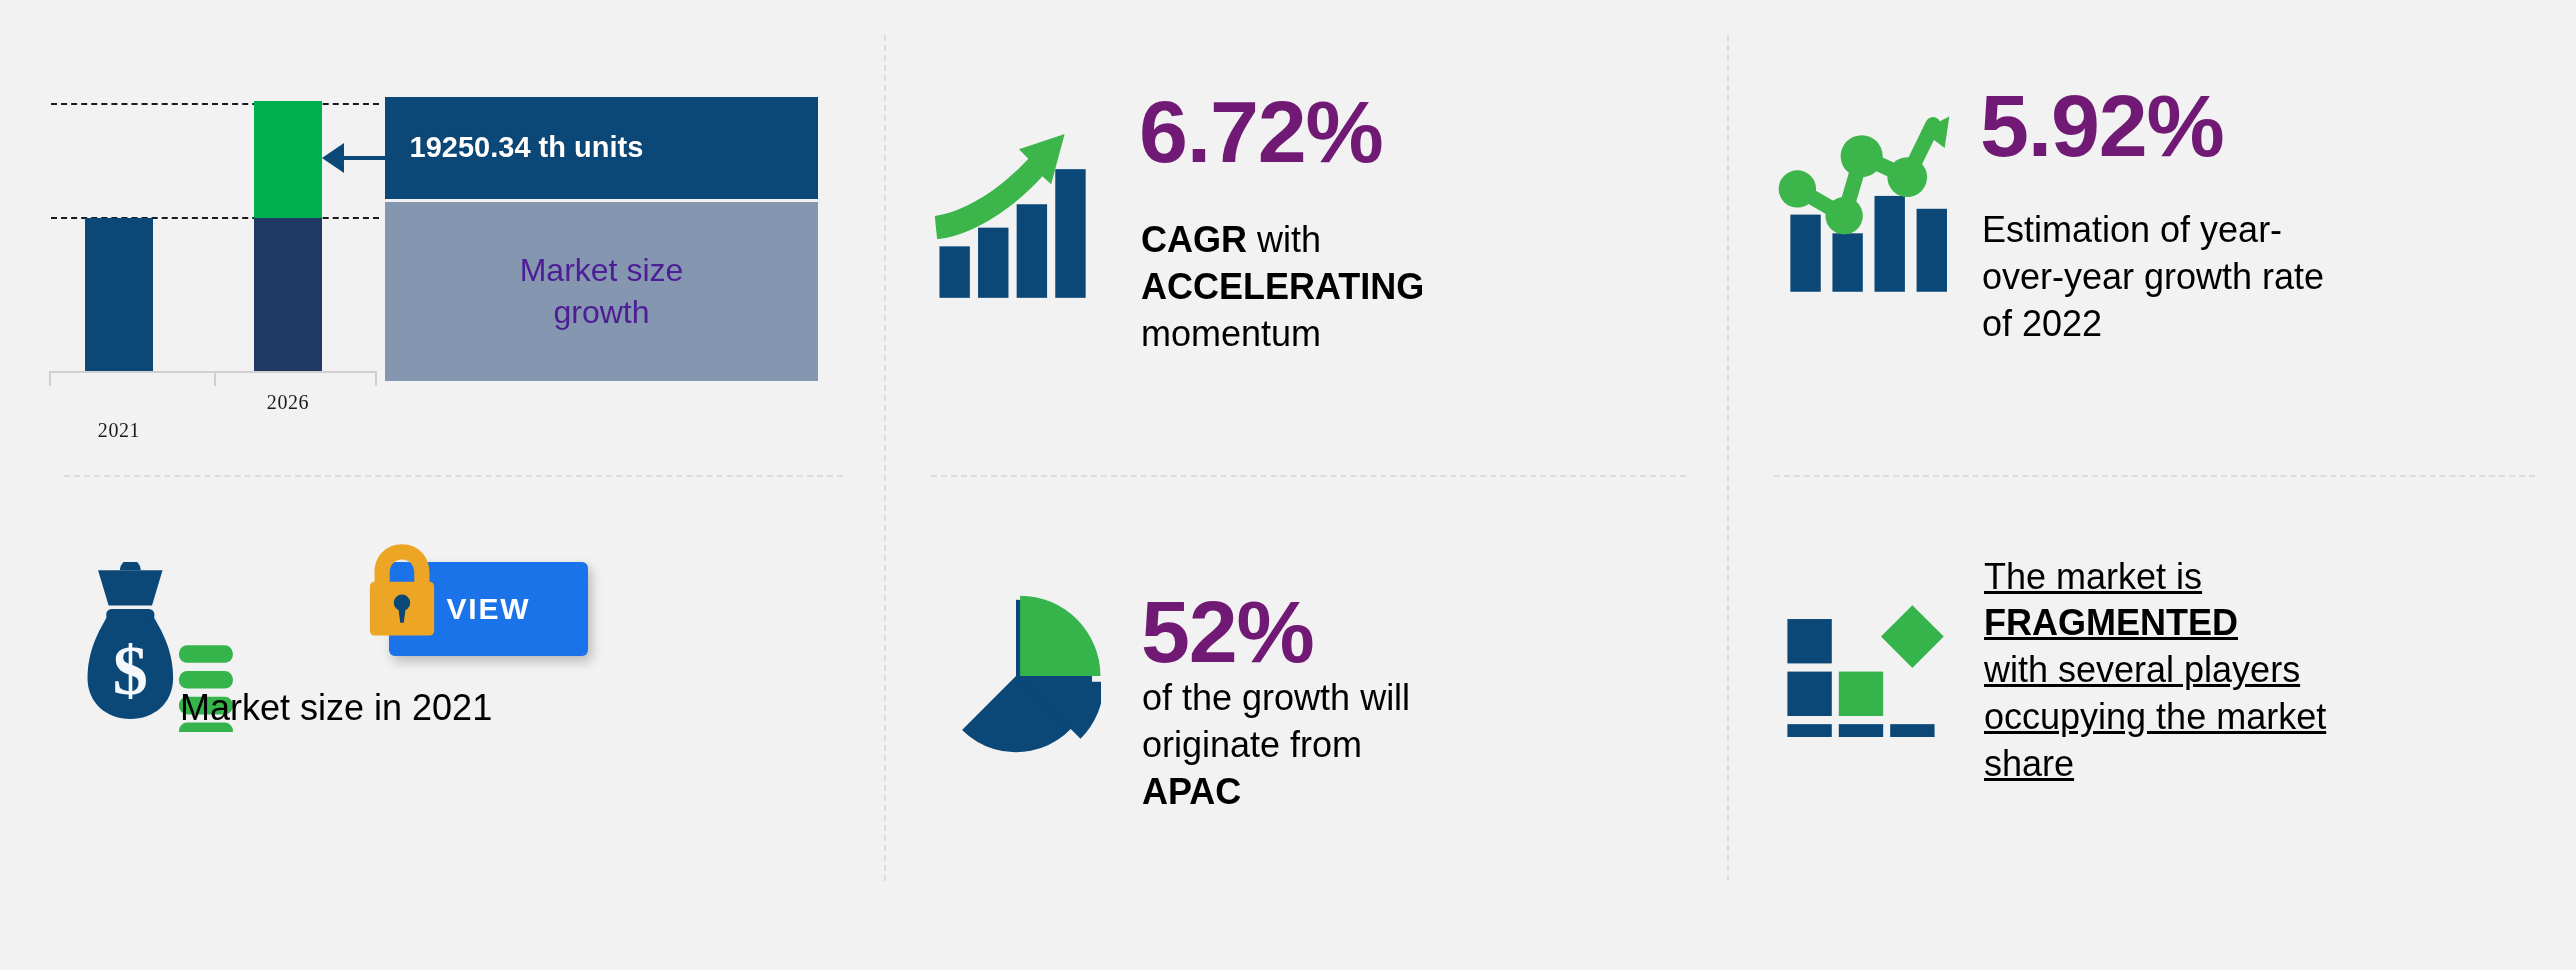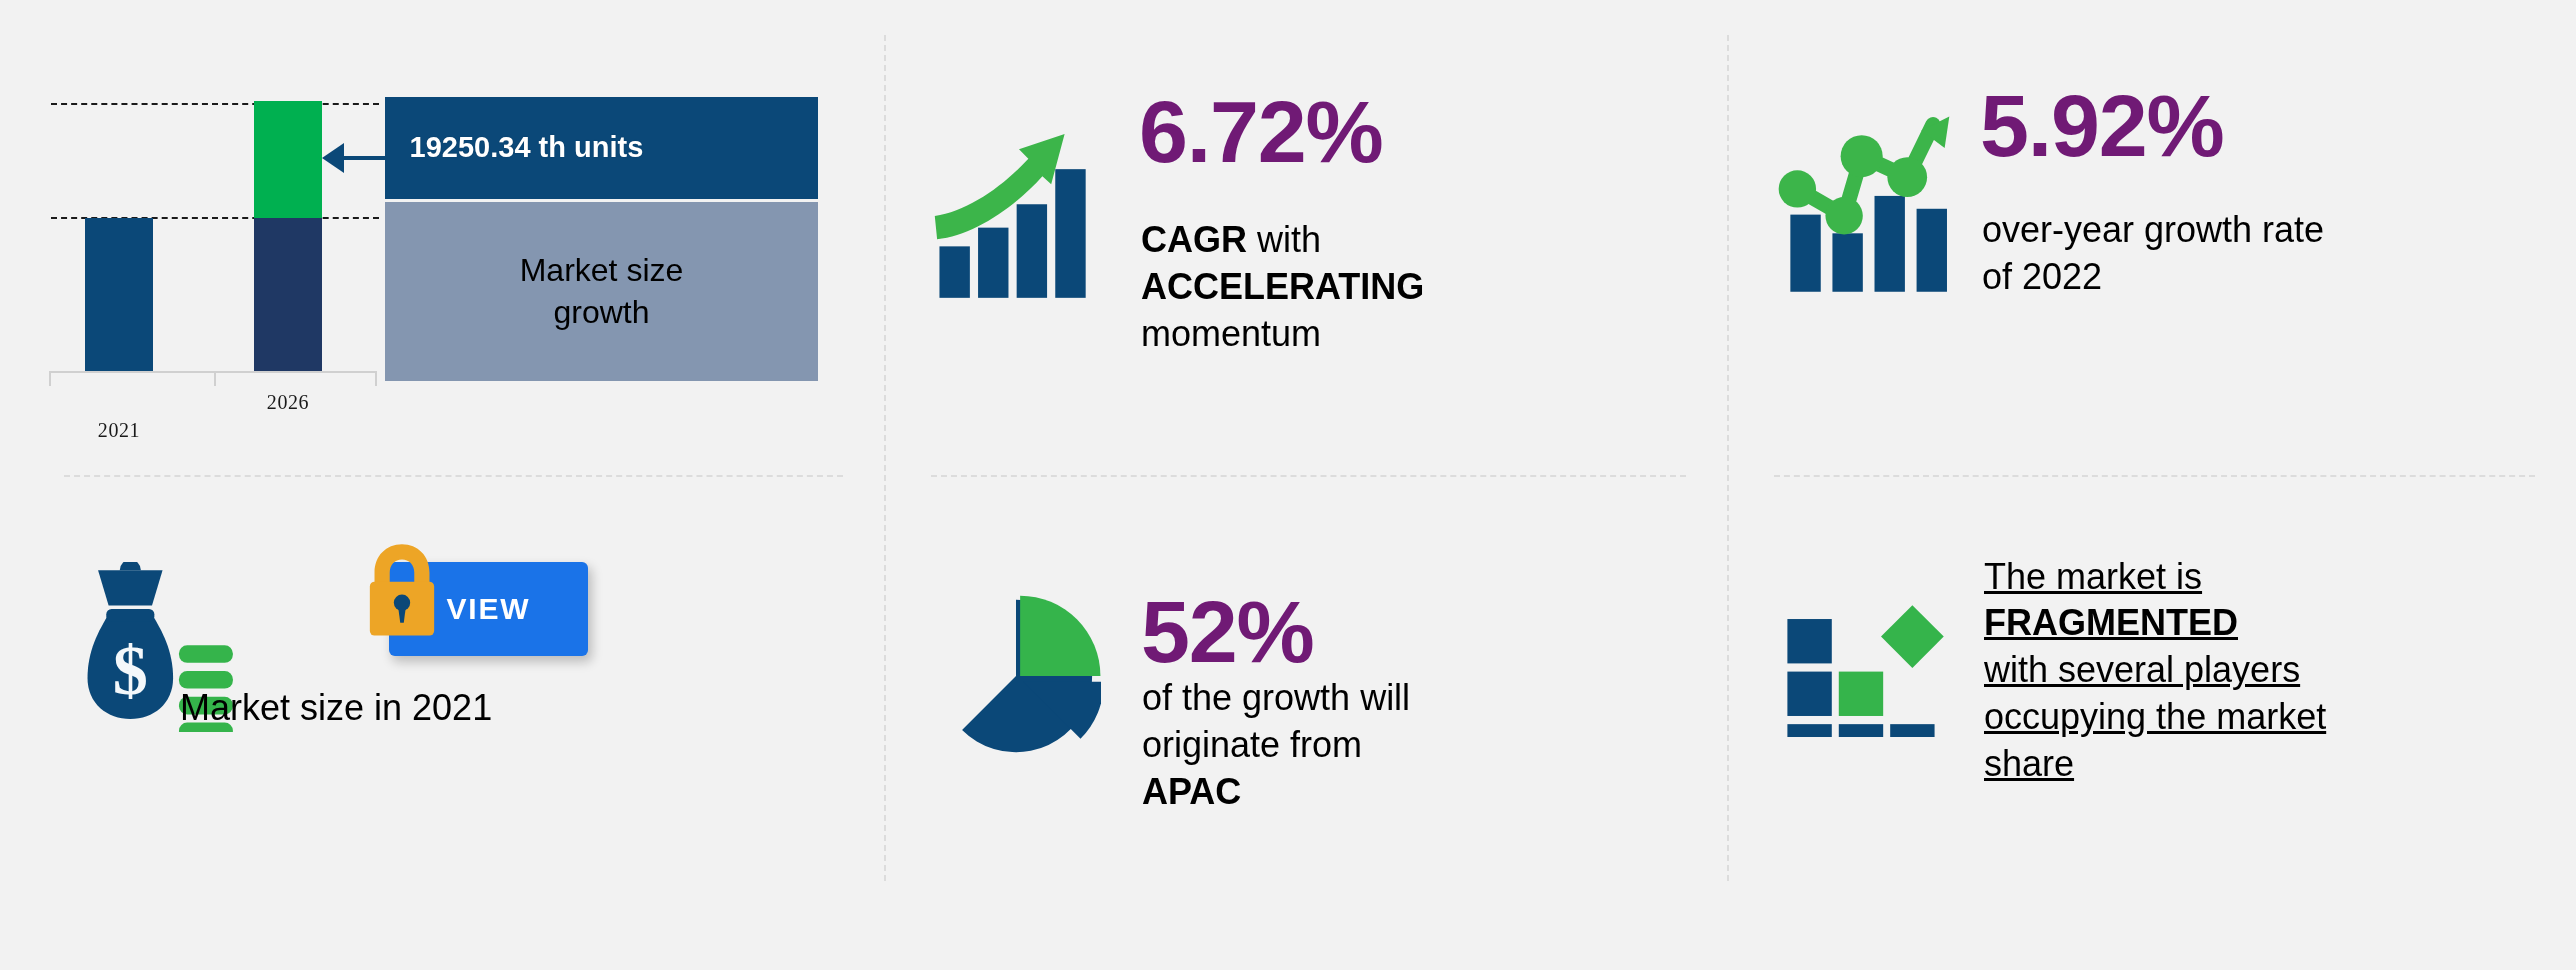--- a/index.html
+++ b/index.html
@@ -34,21 +34,21 @@
 
   
   .callout-top{
     position:absolute;background:#0b4878;color:#ffffff;
     font-weight:bold;font-size:29px;
     display:flex;align-items:center;padding-left:24.6px;
     box-sizing:border-box;
     text-shadow:0 0 1.2px rgba(0,0,0,.25);
   }
   .callout-bottom{
-    position:absolute;background:#8496b0;color:#000000;
+    position:absolute;background:#8496b0;color:#4c1d95;
     font-size:32px;line-height:1.30;
     display:flex;align-items:center;justify-content:center;
     text-align:center;box-sizing:border-box;
     font-weight:400;
   }
 
   
   .arrow-shaft{position:absolute;background:#0b4878;height:4.1px;}
   .arrow-head{
     position:absolute;width:0;height:0;
@@ -164,20 +164,21 @@
       <circle cx="40" cy="152" r="32" fill="#3cb54a"></circle>
       <circle cx="120" cy="198" r="32" fill="#3cb54a"></circle>
       <circle cx="150" cy="96" r="36" fill="#3cb54a"></circle>
       <circle cx="228" cy="132" r="34" fill="#3cb54a"></circle>
       <path d="M252 52 L 300 28 L 292 82 Z" fill="#3cb54a"></path>
     </svg>
 
     <div class="stat-num abs" style="left:206px;top:-5.9px;">5.92%</div>
 
     <div class="stat-body abs" style="left:208px;top:110px;width:556px;">
+      <div>Estimation of year-</div>
       <div>over-year growth rate</div>
       <div>of 2022</div>
     </div>
   </div>
 
   <div class="abs" style="left:64px;top:544px;width:779px;height:351px;">
 
     <svg class="abs" style="left:0px;top:17.6px;" width="176" height="170" viewBox="0 0 300 290">
 
       <path d="M58 14 L 168 14 L 150 74 L 76 74 Z" fill="#0b4878"></path>

